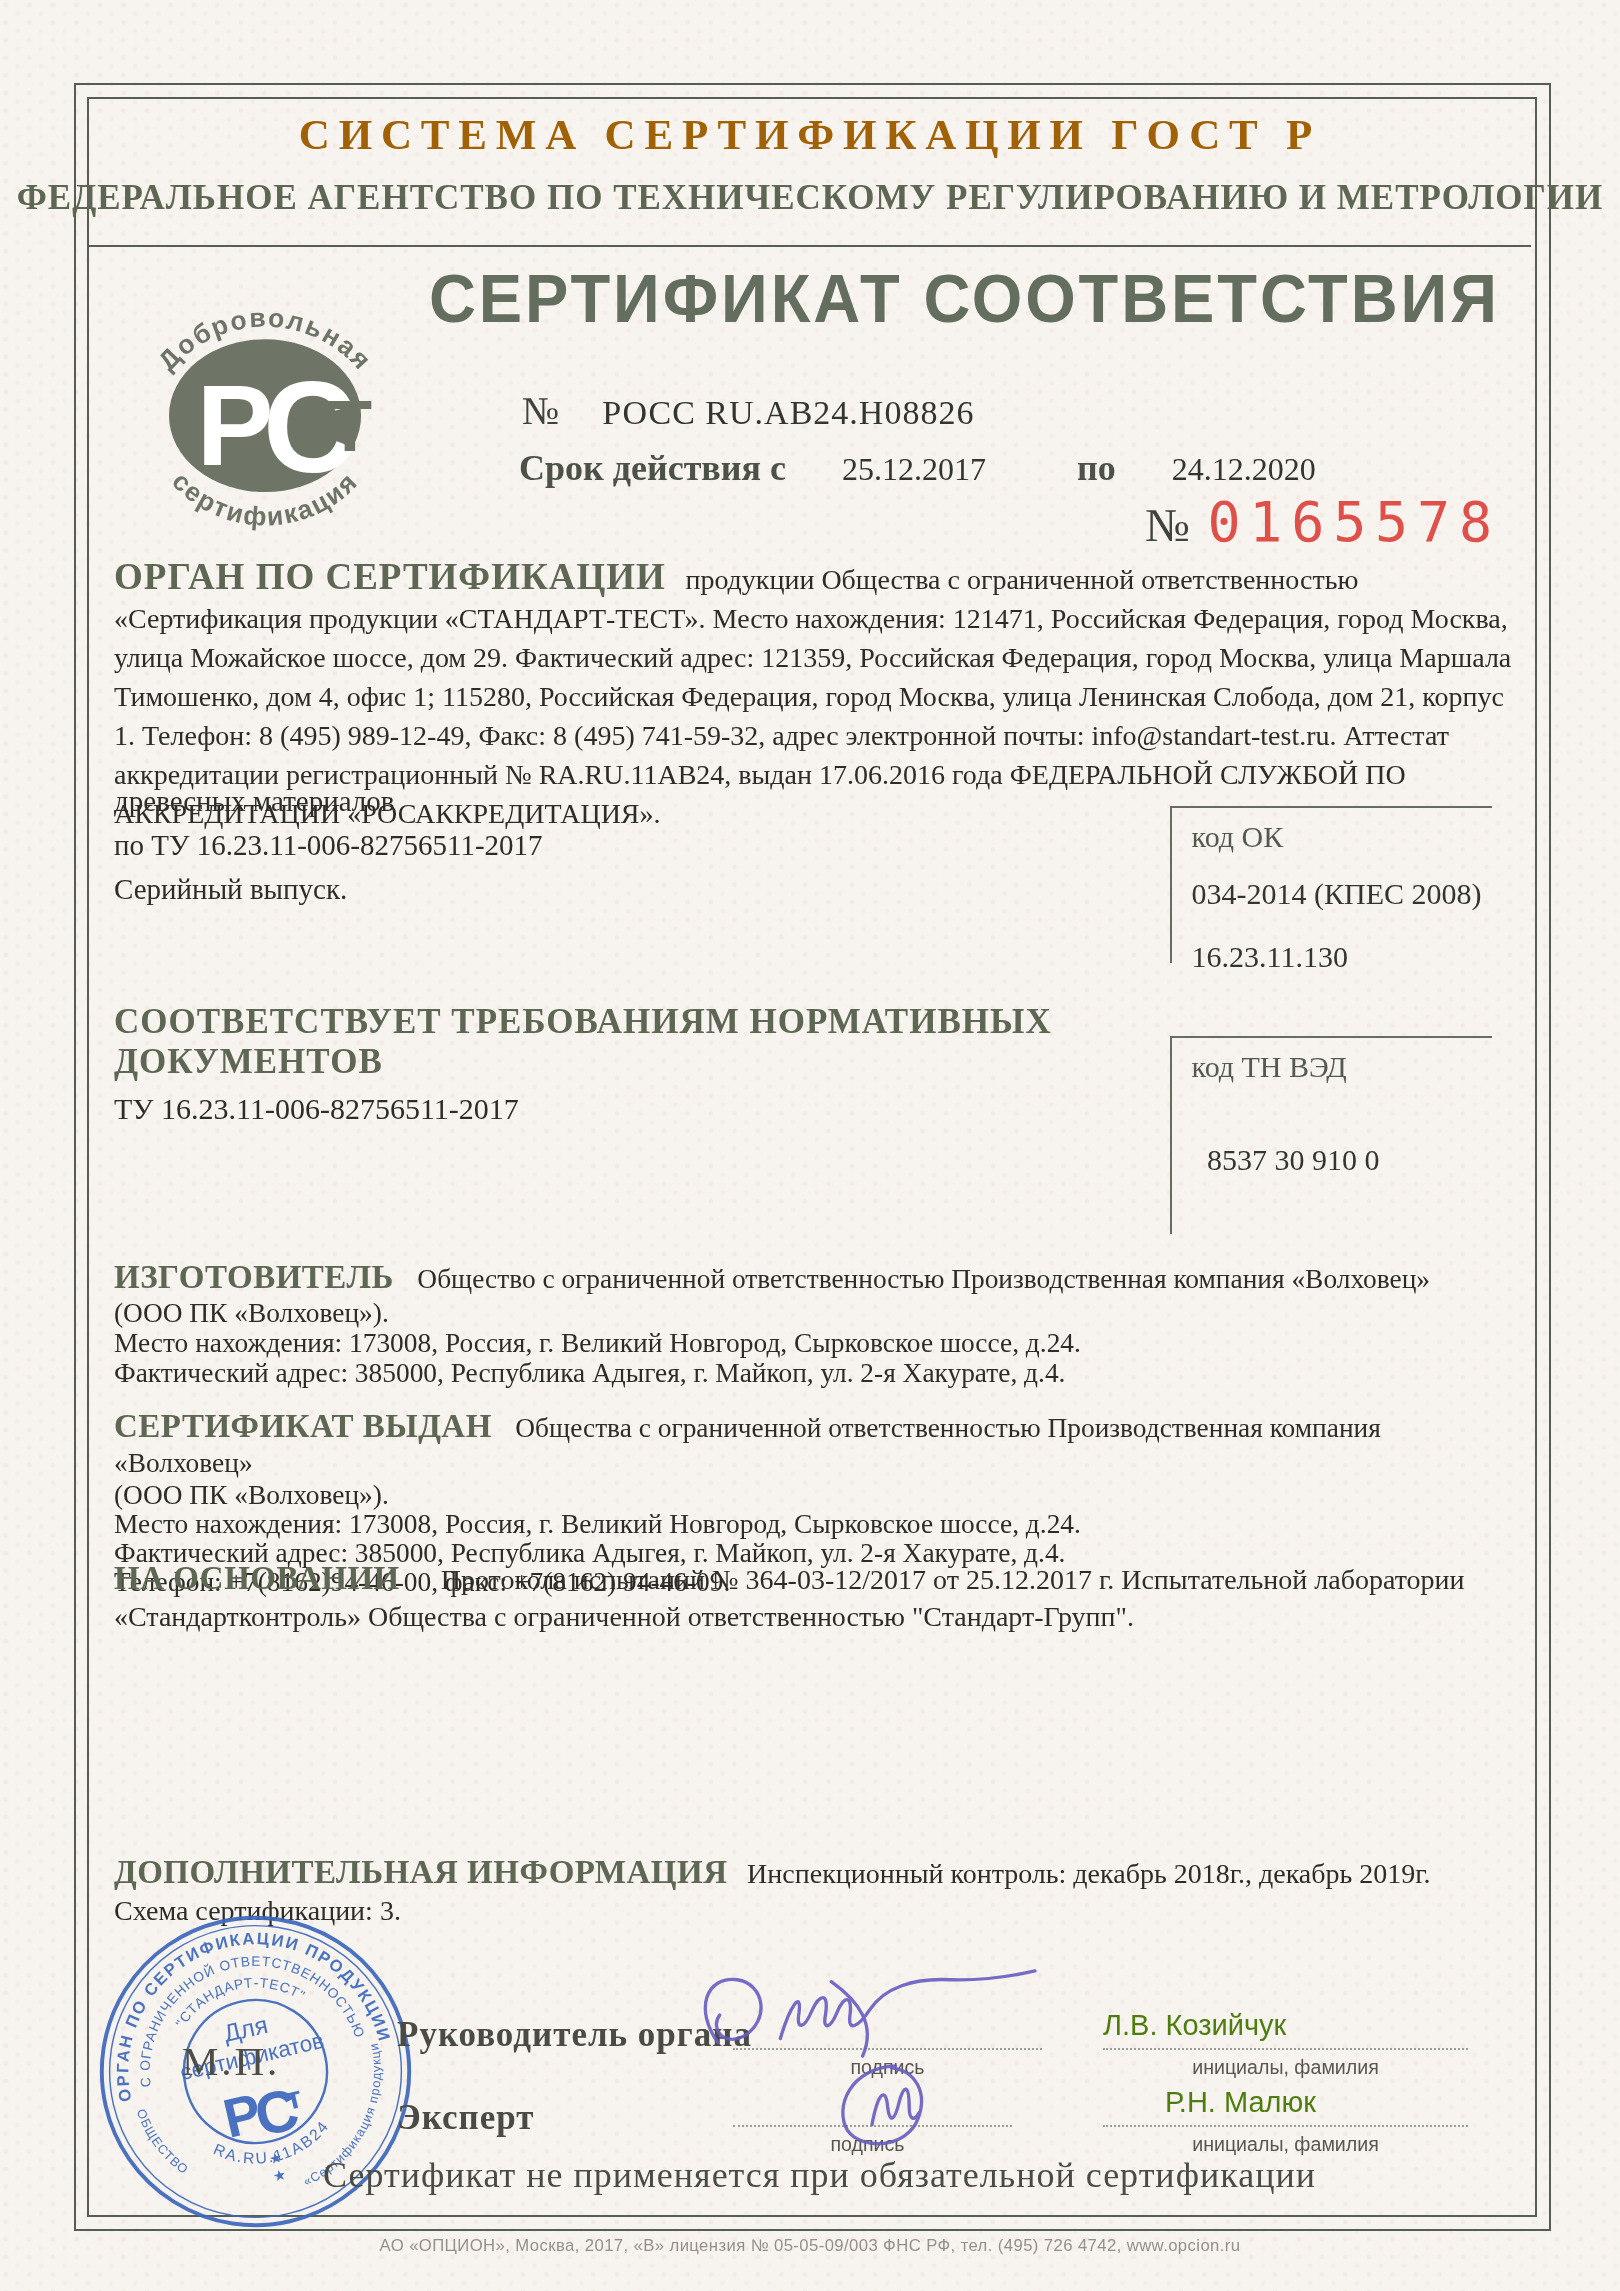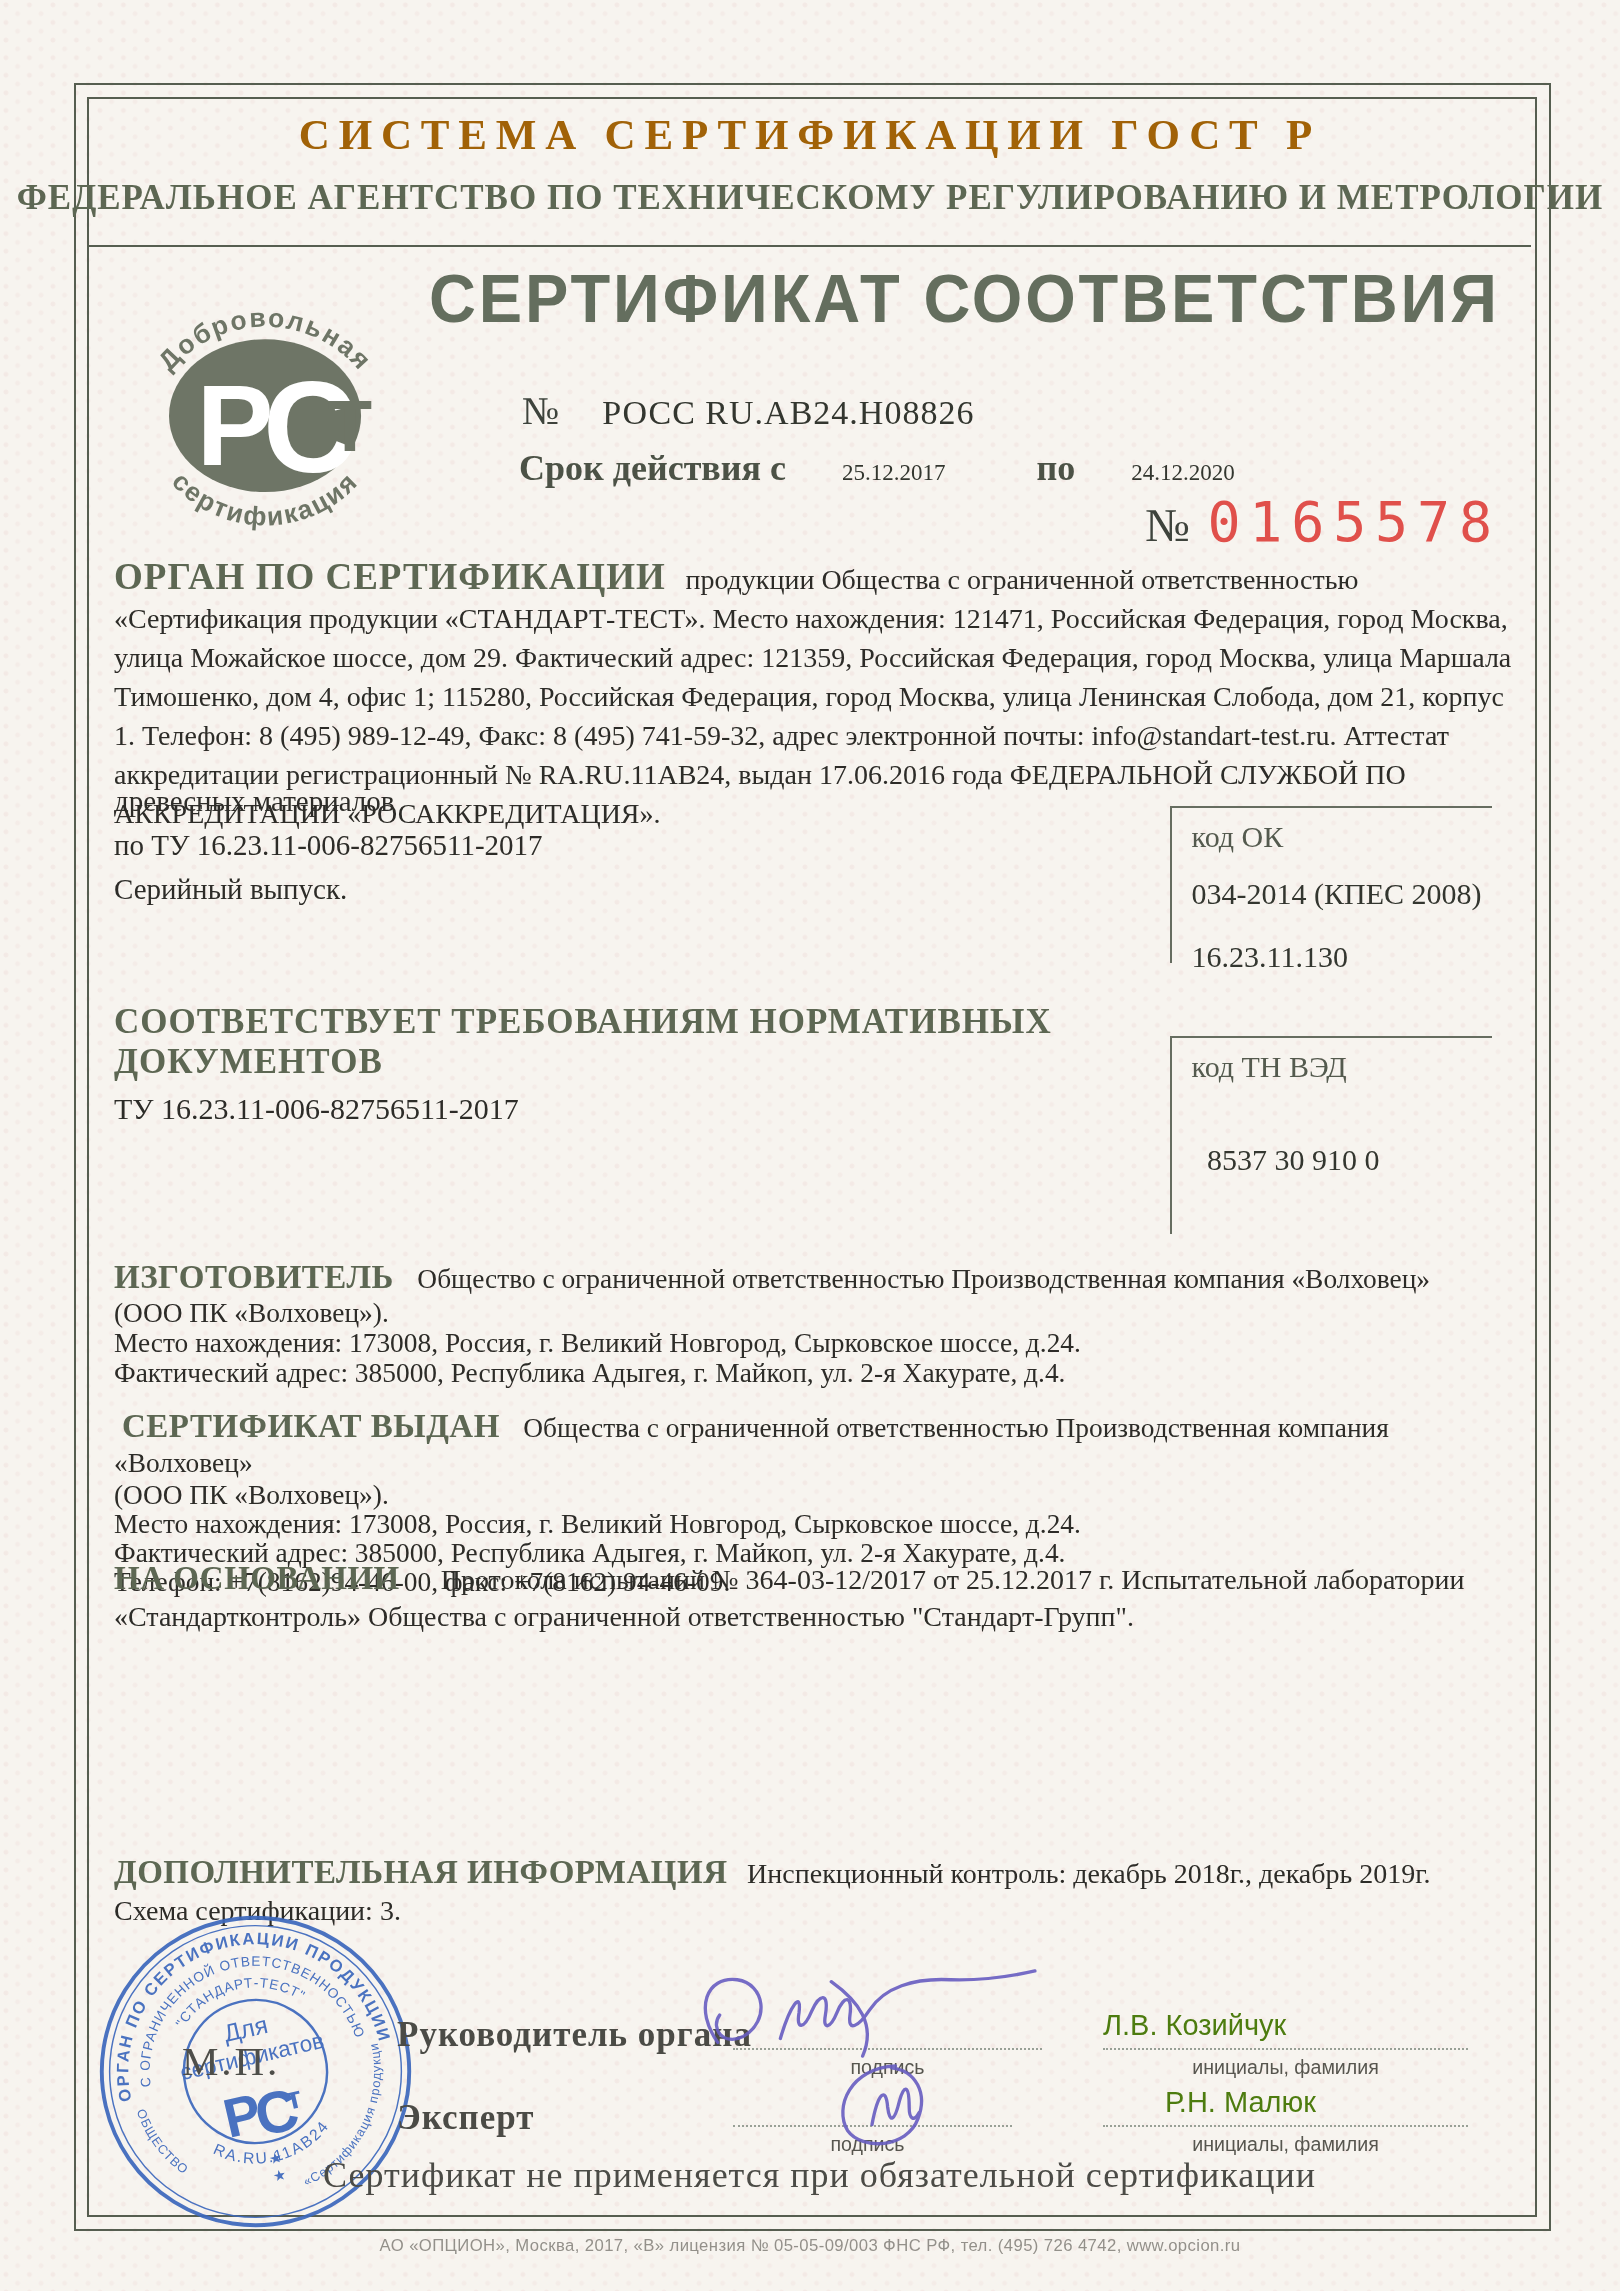--- a/index.html
+++ b/index.html
@@ -18,21 +18,21 @@
   
   .sys-line{left:0;top:110px;width:1620px;text-align:center;font-size:43px;font-weight:bold;
             letter-spacing:8.8px;color:#a16207;}
   .agency-line{left:0;top:178px;width:1620px;text-align:center;font-size:35px;font-weight:bold;
             letter-spacing:1px;color:#5d6753;}
   .doc-title{left:429px;top:261px;width:1078px;font-family:"Liberation Sans",sans-serif;
             font-weight:bold;font-size:65px;letter-spacing:2.9px;color:#646e5e;transform:scaleY(1.04);}
   .num-row{left:522px;top:388px;font-size:39px;color:#3e433c;}
   .num-val{font-size:34px;color:#33362f;margin-left:43px;letter-spacing:1px;}
   .valid-row{left:519px;top:447px;font-size:36px;font-weight:bold;color:#4c5246;}
-  .valid-date{font-weight:normal;font-size:23px;color:#33362f;}
+  .valid-date{font-weight:normal;font-size:32px;color:#33362f;}
   .serial-row{left:1145px;top:490px;}
   .serial-no{font-size:47px;color:#3e433c;}
   .serial-digits{font-family:"DejaVu Sans Mono",monospace;font-size:55px;letter-spacing:8.8px;
                  margin-left:17.6px;}
   
   .sec{left:114px;width:1404px;color:#2d2c28;}
   .h{font-weight:bold;color:#5d6753;}
   .h38{font-size:37px;letter-spacing:1px;}
   .h36{font-size:35px;letter-spacing:1px;}
   .h34{font-size:33px;letter-spacing:0.5px;}
@@ -130,21 +130,21 @@
   <div style="line-height:37px;">
     <span class="h h34" style="margin-right:23.5px;">ИЗГОТОВИТЕЛЬ</span><span>Общество с ограниченной ответственностью Производственная компания «Волховец»</span>
   </div>
   <div>(ООО ПК «Волховец»).</div>
   <div>Место нахождения: 173008, Россия, г. Великий Новгород, Сырковское шоссе, д.24.</div>
   <div>Фактический адрес: 385000, Республика Адыгея, г. Майкоп, ул. 2-я Хакурате, д.4.</div>
 </div>
 
 <div class="abs sec b28" style="top:1409px;line-height:29px;">
   <div style="line-height:35px;">
-    <span class="h h34" style="margin-right:23.5px;margin-left:8px;">СЕРТИФИКАТ ВЫДАН</span><span>Общества с ограниченной ответственностью Производственная компания «Волховец»</span>
+    <span class="h h34" style="margin-right:23.5px;">СЕРТИФИКАТ ВЫДАН</span><span>Общества с ограниченной ответственностью Производственная компания «Волховец»</span>
   </div>
   <div>(ООО ПК «Волховец»).</div>
   <div>Место нахождения: 173008, Россия, г. Великий Новгород, Сырковское шоссе, д.24.</div>
   <div>Фактический адрес: 385000, Республика Адыгея, г. Майкоп, ул. 2-я Хакурате, д.4.</div>
   <div>Телефон: +7(8162)94-46-00, факс: +7(8162) 94-46-09.</div>
 </div>
 
 <div class="abs sec" style="top:1560px;font-size:28px;line-height:37px;">
   <div>
     <span class="h h34" style="margin-right:41px;">НА ОСНОВАНИИ</span><span>Протокола испытаний № 364-03-12/2017 от 25.12.2017 г. Испытательной лаборатории</span>

